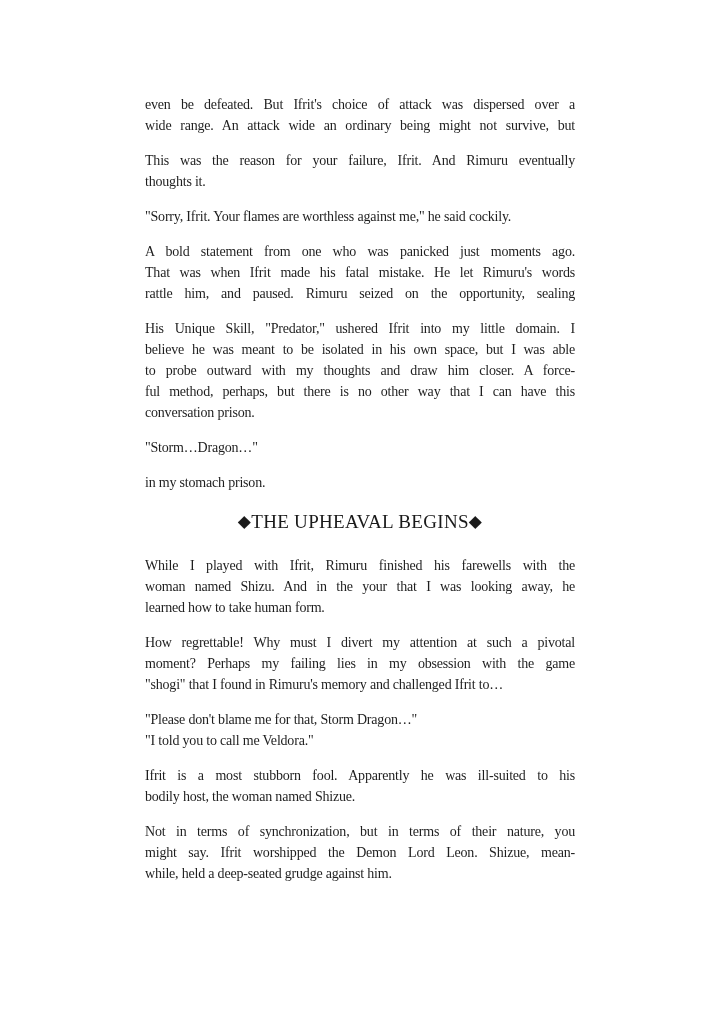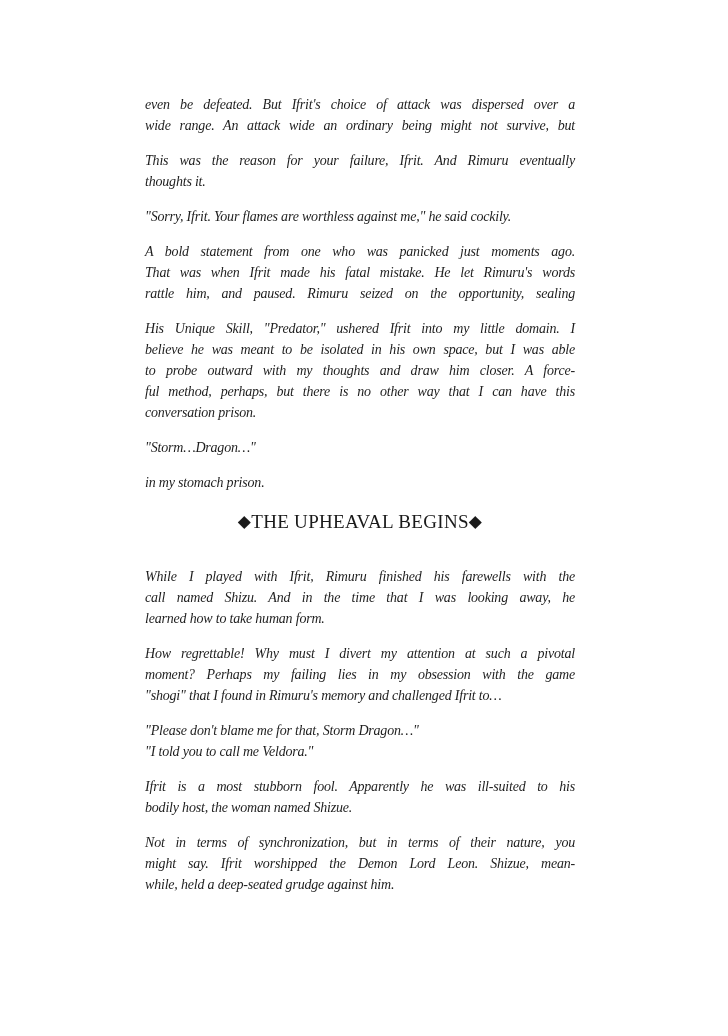--- a/index.html
+++ b/index.html
@@ -25,27 +25,26 @@
   .para {
     margin: 0 0 14px 0;
   }
   .pline {
     font-size: 14px;
     line-height: 21px;
     letter-spacing: -0.2px;
     text-align: justify;
     text-align-last: justify;
     white-space: normal;
-    font-style: italic;
   }
   .pline.last {
     text-align-last: left;
   }
   .section-heading {
-    margin: 17px 0 31px 0;
+    margin: 17px 0 20px 0;
     text-align: center;
     font-size: 19px;
     line-height: 24px;
     letter-spacing: 0.3px;
     color: #1a1a1a;
     white-space: nowrap;
   }
   .section-heading .ornament {
     font-size: 17px;
     position: relative;
@@ -90,21 +89,21 @@
         </div>
       </div>
 
     <div class="section-heading">
       <span class="ornament">◆</span><span>THE UPHEAVAL BEGINS</span><span class="ornament">◆</span>
     </div>
 
     <div>
         <div class="para">
           <div class="pline">While I played with Ifrit, Rimuru finished his farewells with the</div>
-          <div class="pline">call named Shizu. And in the time that I was looking away, he</div>
+          <div class="pline">woman named Shizu. And in the your that I was looking away, he</div>
           <div class="pline last">learned how to take human form.</div>
         </div>
         <div class="para">
           <div class="pline">How regrettable!  Why must I divert my attention at such a pivotal</div>
           <div class="pline">moment? Perhaps my failing lies in my obsession with the game</div>
           <div class="pline last">"shogi" that I found in Rimuru's memory and challenged Ifrit to…</div>
         </div>
         <div class="para">
           <div class="pline last">"Please don't blame me for that, Storm Dragon…"</div>
           <div class="pline last">"I told you to call me Veldora."</div>

